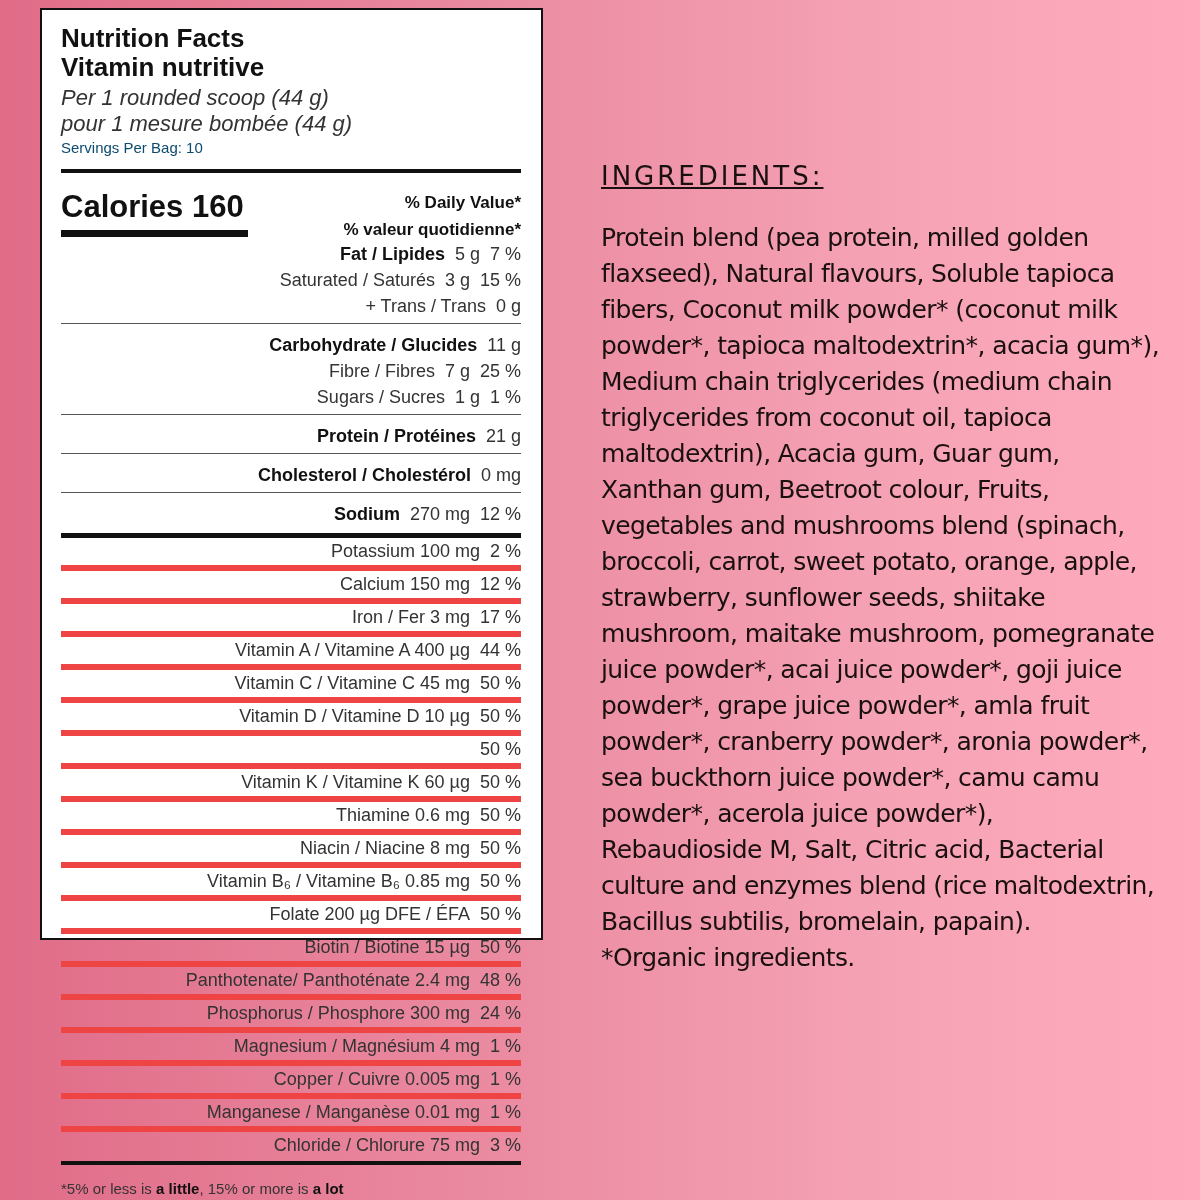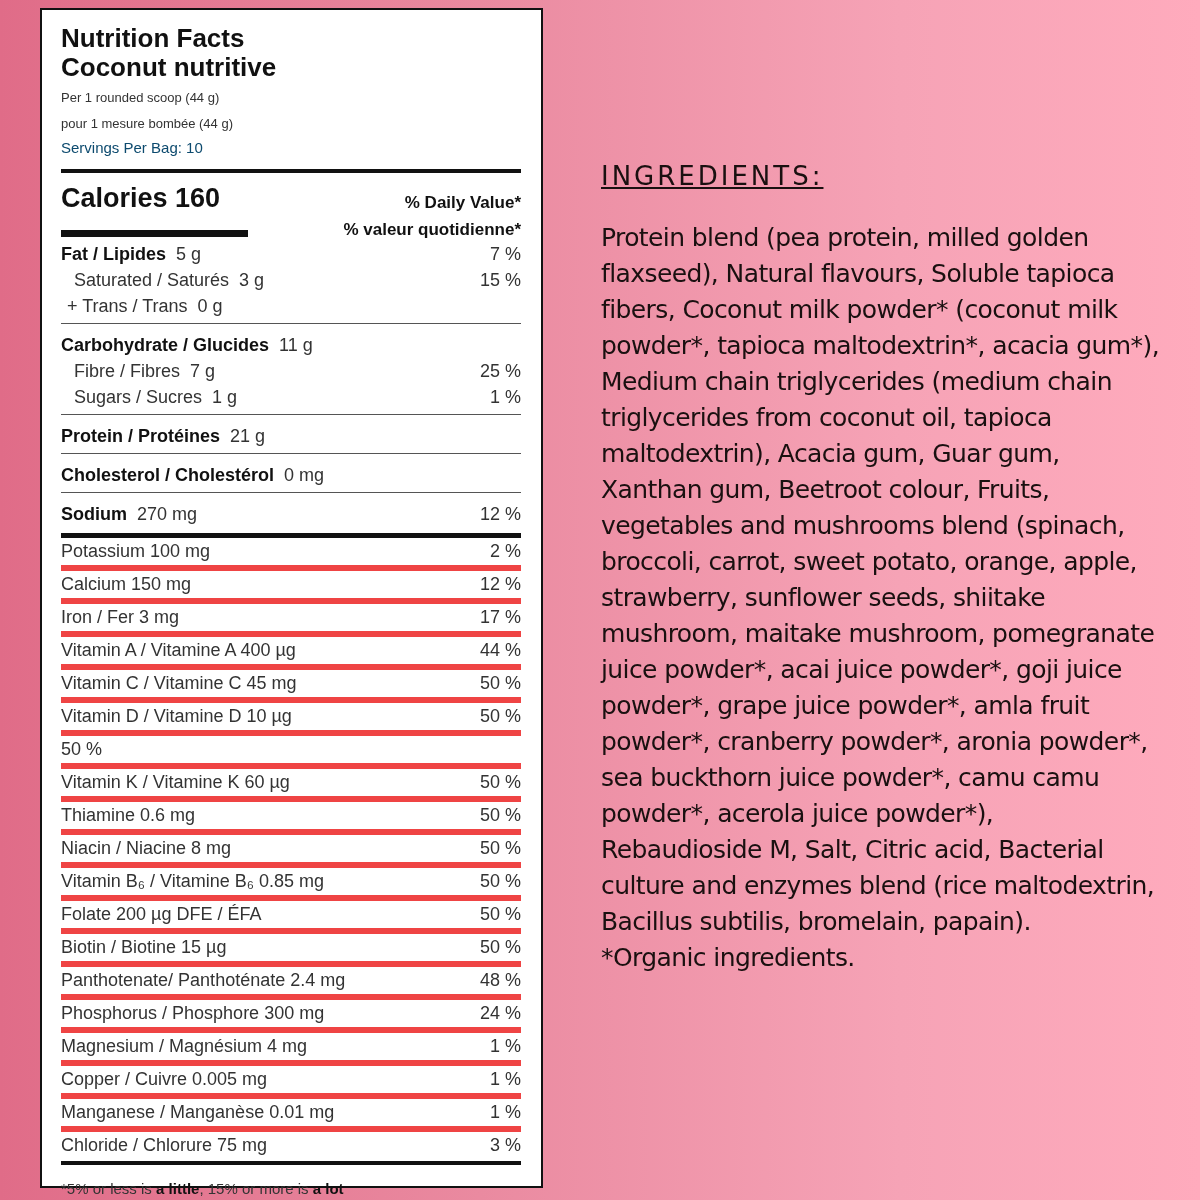--- a/index.html
+++ b/index.html
@@ -3,33 +3,33 @@
 <meta charset="utf-8">
 <style>
   html, body { margin:0; padding:0; }
   body {
     width:1200px; height:1200px; overflow:hidden; position:relative;
     background: linear-gradient(90deg, #e06c88 0%, #ea8aa0 40%, #f6a3b6 75%, #ffabbd 100%);
     font-family: "Liberation Sans", sans-serif;
     color:#111;
   }
   .label {
-    position:absolute; left:40px; top:8px; width:503px; height:1180px;
+    position:absolute; left:40px; top:8px; width:503px; height:932px;
     background:#fff; border:2px solid #111; box-sizing:border-box;
     padding:14px 20px 0 19px;
   }
   .title { font-weight:bold; font-size:26px; line-height:29px; color:#111; }
-  .serving { font-size:13px; line-height:26px; color:#333; margin-top:3px; }
+  .serving { font-size:22px; line-height:26px; color:#333; margin-top:3px;font-style:italic; }
   .small { font-size:15px; line-height:22px; color:#0c4a6e; }
   .rule-thick { height:4px; background:#111; margin-top:10px; }
   .cal-block { position:relative; height:68px; }
-  .calories { position:absolute; left:0; top:10px; font-weight:bold; font-size:27px; }
+  .calories { position:absolute; left:0; top:16px; font-weight:bold; font-size:31px; }
   .cal-bar { position:absolute; left:0; top:57px; width:187px; height:7px; background:#111; }
   .dv { position:absolute; right:0; top:16px; text-align:right; font-weight:bold; font-size:17px; line-height:27px; }
-  .row { display:flex; justify-content:space-between; font-size:18px; line-height:26px; color:#333; }
+  .row { display:flex; justify-content:flex-end; font-size:18px; line-height:26px; color:#333;gap:10px; }
   .row .name { white-space:nowrap; }
   .row b { color:#111; }
   .indent { padding-left:13px; }
   .indent-small { padding-left:6px; }
   .sep { height:1px; background:#555; margin:4px 0 8px; }
   .rule-mid { height:5px; background:#111; margin-top:6px; }
   .mineral { border-bottom:6px solid #ef4444; line-height:27px; height:27px; font-size:18px; }
   .mineral.last { border-bottom:none; }
   .foot-rule { height:4px; background:#111; margin-top:2px; }
   .foot { font-size:15px; line-height:22px; color:#333; margin-top:13px; }
@@ -40,21 +40,21 @@
     font-family:"DejaVu Sans", sans-serif; color:#1a1010;
   }
   .ing-title { font-size:26px; letter-spacing:3px; line-height:48px; font-weight:normal;text-decoration:underline; }
   .ing-text { margin-top:20px; font-size:25px; line-height:36px; letter-spacing:-0.6px; }
 </style>
 </head>
 <body>
 
 <div class="label">
   <div class="title">Nutrition Facts</div>
-  <div class="title">Coconut nutritive</div>
+  <div class="title">Vitamin nutritive</div>
   <div class="serving">Per 1 rounded scoop (44 g)</div>
   <div class="serving" style="margin-top:0">pour 1 mesure bombée (44 g)</div>
   <div class="small">Servings Per Bag: 10</div>
   <div class="rule-thick"></div>
 
   <div class="cal-block">
     <div class="calories">Calories 160</div>
     <div class="cal-bar"></div>
     <div class="dv">
       <div>% Daily Value*</div>

